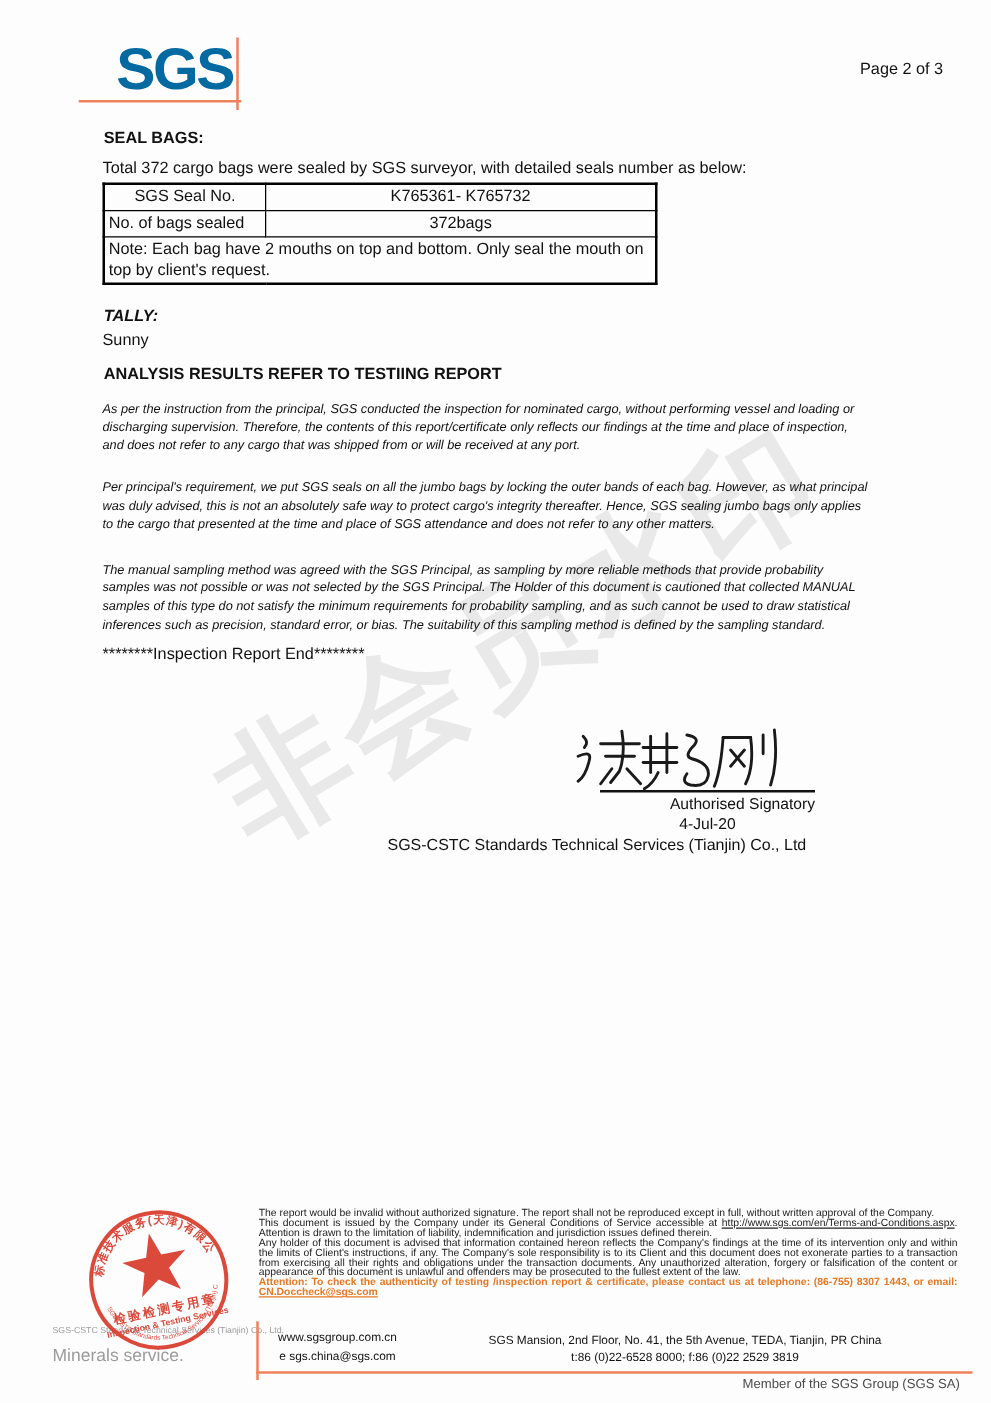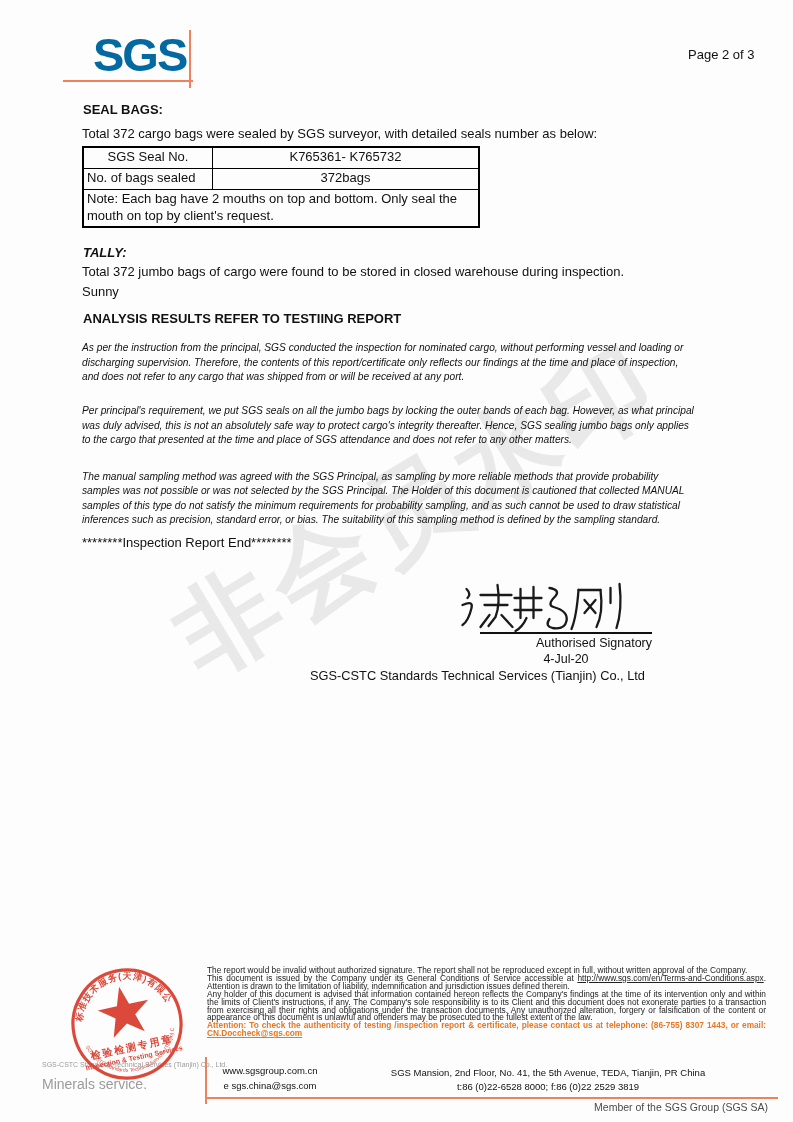--- a/index.html
+++ b/index.html
@@ -16,21 +16,21 @@
   .logo-text{left:93px;top:27px;font-size:47px;font-weight:bold;color:#0369a1;letter-spacing:-2px;z-index:2;}
   .mark-h{left:63px;top:80px;width:130px;height:2px;background:#f0815d;z-index:1;}
   .mark-v{left:189px;top:30px;width:2px;height:58px;background:#f0815d;z-index:1;}
   .page-num{left:688px;top:47px;font-size:13px;z-index:2;}
 
   
   .content{left:82px;top:101px;width:612px;z-index:2;font-size:13px;line-height:1.3;}
   .content h3{font-size:13px;font-weight:bold;margin:1px;}
   .content p{margin:0;}
   .intro{margin-top:7px !important;}
-  .seal-table{border-collapse:collapse;width:398px;margin-top:3px;font-size:13px;}
+  .seal-table{border-collapse:collapse;width:444px;margin-top:3px;font-size:13px;}
   .seal-table td{border:1.5px solid #000;padding:1px 3px;height:18px;}
   .seal-table{border:2.5px solid #000;}
   .td-label{width:122px;}
   .c{text-align:center;}
   .mt-tally{margin-top:17px !important;font-style:italic;}
   .mt-body{margin-top:3px !important;}
   .mt-weather{margin-top:15px !important;}
   .mt-analysis{margin-top:10px !important;}
   .disc{font-style:italic;font-size:10.2px;line-height:14.6px;}
   .d1{margin-top:13px !important;}
@@ -86,21 +86,20 @@
       <td class="td-label">No. of bags sealed</td>
       <td class="c">372bags</td>
     </tr>
     <tr>
       <td colspan="2">Note: Each bag have 2 mouths on top and bottom. Only seal the mouth on top by client's request.</td>
     </tr>
   </tbody>
     </table>
 
   <h3 class="mt-tally">TALLY:</h3>
-  <p class="mt-body">Total 372 jumbo bags of cargo were found to be stored in closed warehouse during inspection.</p>
 
   <p class="mt-body">Sunny</p>
 
   <h3 class="mt-analysis">ANALYSIS RESULTS REFER TO TESTIING REPORT</h3>
 
   <p class="disc d1">As per the instruction from the principal, SGS conducted the inspection for nominated cargo, without performing vessel and loading or discharging supervision. Therefore, the contents of this report/certificate only reflects our findings at the time and place of inspection, and does not refer to any cargo that was shipped from or will be received at any port.</p>
   <p class="disc d2">Per principal's requirement, we put SGS seals on all the jumbo bags by locking the outer bands of each bag. However, as what principal was duly advised, this is not an absolutely safe way to protect cargo's integrity thereafter. Hence, SGS sealing jumbo bags only applies to the cargo that presented at the time and place of SGS attendance and does not refer to any other matters.</p>
   <p class="disc d3">The manual sampling method was agreed with the SGS Principal, as sampling by more reliable methods that provide probability samples was not possible or was not selected by the SGS Principal. The Holder of this document is cautioned that collected MANUAL samples of this type do not satisfy the minimum requirements for probability sampling, and as such cannot be used to draw statistical inferences such as precision, standard error, or bias. The suitability of this sampling method is defined by the sampling standard.</p>
 
   <p class="report-end">********Inspection Report End********</p>

